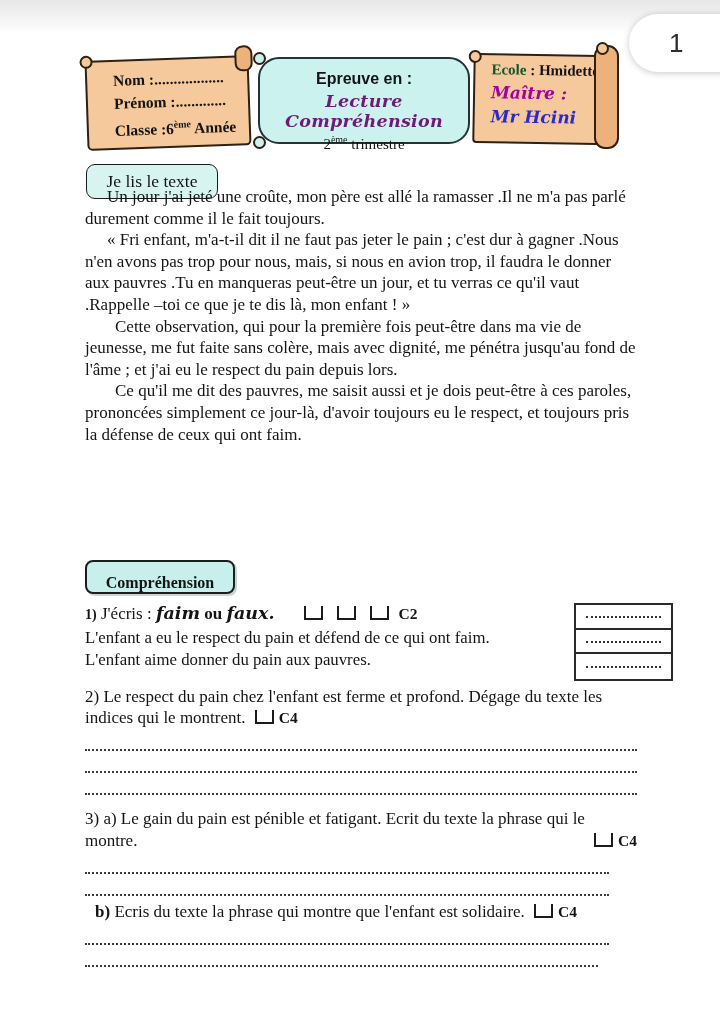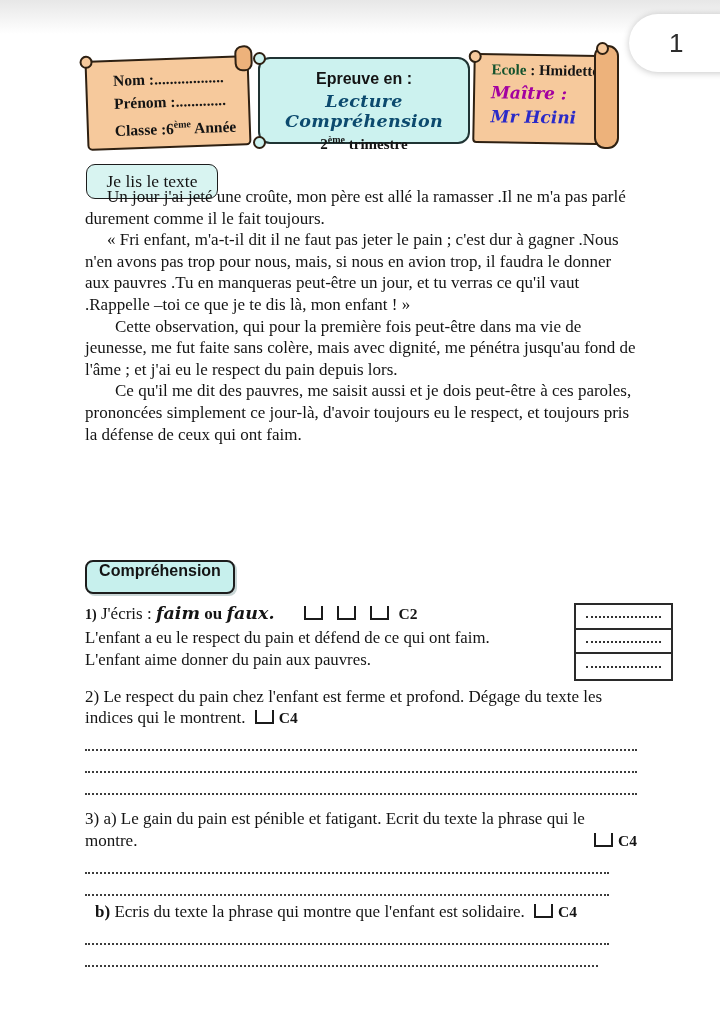--- a/index.html
+++ b/index.html
@@ -16,27 +16,27 @@
     font-family:"Liberation Sans",sans-serif;font-size:26px;color:#2c2c2c;}
   
   .scroll{position:absolute;background:#f6c99c;border:2px solid #2e2012;box-sizing:border-box;}
   .banner-left{left:86px;top:58px;width:164px;height:90px;border-radius:5px;
     transform:rotate(-2deg);padding:7px 4px 0 26px;}
   .banner-left .bline{font-weight:bold;font-size:15.5px;line-height:23px;white-space:nowrap;}
   .curl{position:absolute;width:13px;height:13px;border:2px solid #2e2012;border-radius:50%;
     background:#f6c99c;box-sizing:border-box;}
   .roll{position:absolute;background:#edb27b;border:2px solid #2e2012;box-sizing:border-box;}
   .banner-mid{position:absolute;left:258px;top:57px;width:212px;height:87px;
-    background:#ccf2ef;border:2.5px solid #203434;border-radius:12px;box-sizing:border-box;
+    background:#ccf2ef;border:2.5px solid #203434;border-radius:21px;box-sizing:border-box;
     text-align:center;padding-top:11px;}
   .curl-c{background:#ccf2ef;}
   .mid-l1{font-family:"Liberation Sans",sans-serif;font-weight:bold;font-size:16px;}
   .mid-l2{font-family:"DejaVu Serif",serif;font-style:italic;font-weight:bold;
-    font-size:17.5px;color:#0c4a6e;margin-top:3px;letter-spacing:.3px;}
-  .mid-l3{font-weight:bold;font-size:15px;margin-top:3px;}
+    font-size:17.5px;color:#701a75;margin-top:3px;letter-spacing:.3px;}
+  .mid-l3{font-weight:normal;font-size:15px;margin-top:3px;}
   .banner-right{left:473px;top:54px;width:128px;height:90px;border-radius:4px;
     transform:rotate(1deg);padding:6px 0 0 16px;}
   .rb-l1{font-weight:bold;font-size:15px;white-space:nowrap;}
   .blue-t{color:#14532d;}
   .rb-l2{font-family:"DejaVu Serif",serif;font-style:italic;font-weight:bold;
     font-size:17px;color:#a300a0;margin-top:4px;}
   .rb-l3{font-family:"DejaVu Serif",serif;font-style:italic;font-weight:bold;
     font-size:17px;color:#2a2ac8;margin-top:4px;}
   sup{font-size:10px;}
   
@@ -45,22 +45,22 @@
     display:flex;align-items:center;justify-content:center;font-size:17.5px;}
   
   .reading{position:absolute;left:85px;top:186px;width:552px;}
   .doc-title{text-align:center;font-weight:bold;font-size:19px;margin:0;}
   .reading p{margin:0;font-size:17px;line-height:21.6px;}
   .ind{text-indent:22px;}
   .ind-lg{text-indent:30px;}
   
   .comp{position:absolute;left:85px;top:560px;width:552px;}
   .comp-box{width:146px;height:30px;background:#c7f0ed;border:2px solid #1d1d1d;
-    border-radius:8px;display:flex;align-items:flex-start;justify-content:center;
-    font-family:Liberation Sans, sans-serif;font-weight:bold;font-size:16px;
+    border-radius:8px;display:flex;align-items:flex-end;justify-content:center;
+    font-family:Liberation Serif, serif;font-weight:bold;font-size:16px;
     box-shadow:2px 2px 0 rgba(40,90,90,.25);}
   .q1-line{margin-top:9px;white-space:nowrap;font-size:17px;}
   .q-num{font-weight:bold;font-size:14px;}
   .script-word{font-family:"DejaVu Serif",serif;font-style:italic;font-weight:bold;font-size:17.5px;}
   .bold-w{font-weight:bold;}
   .score-box{display:inline-block;width:15px;height:12px;border:2.4px solid #1b1b1b;
     border-top:none;margin:0 5px;vertical-align:-1px;}
   .code{font-weight:bold;font-size:15.5px;}
   .statements p{margin:0;font-size:16.8px;line-height:21.8px;white-space:nowrap;}
   .ans-table{position:absolute;left:489px;top:43px;width:99px;height:78px;

